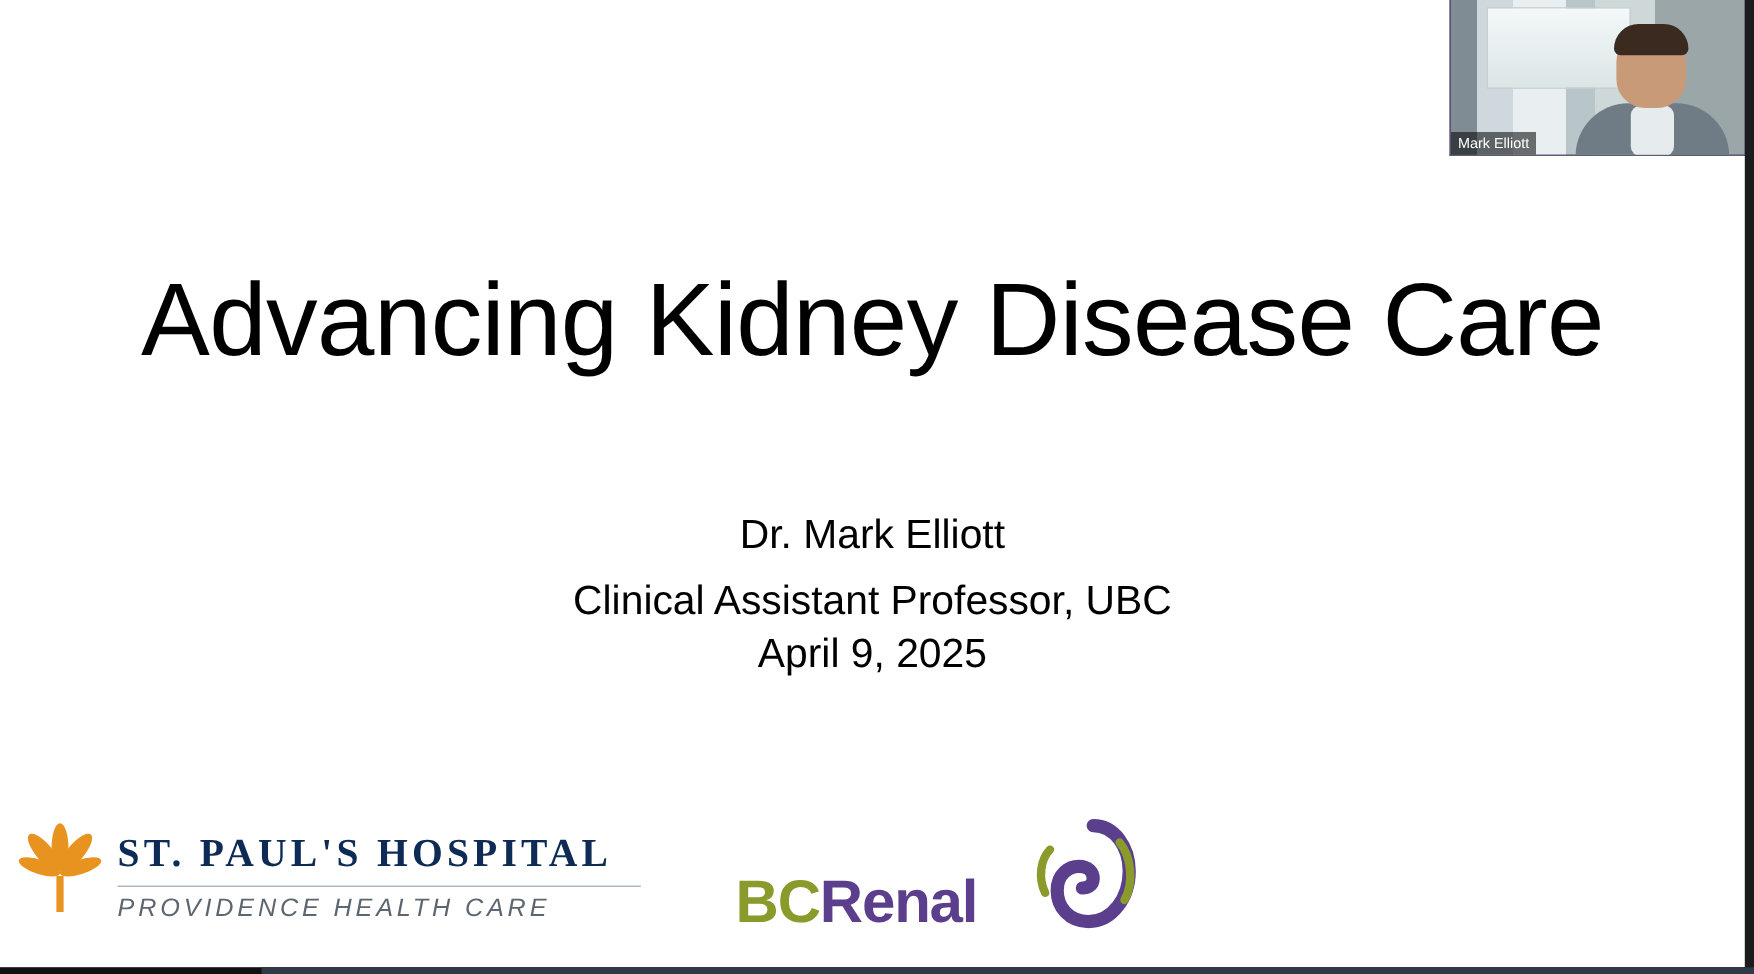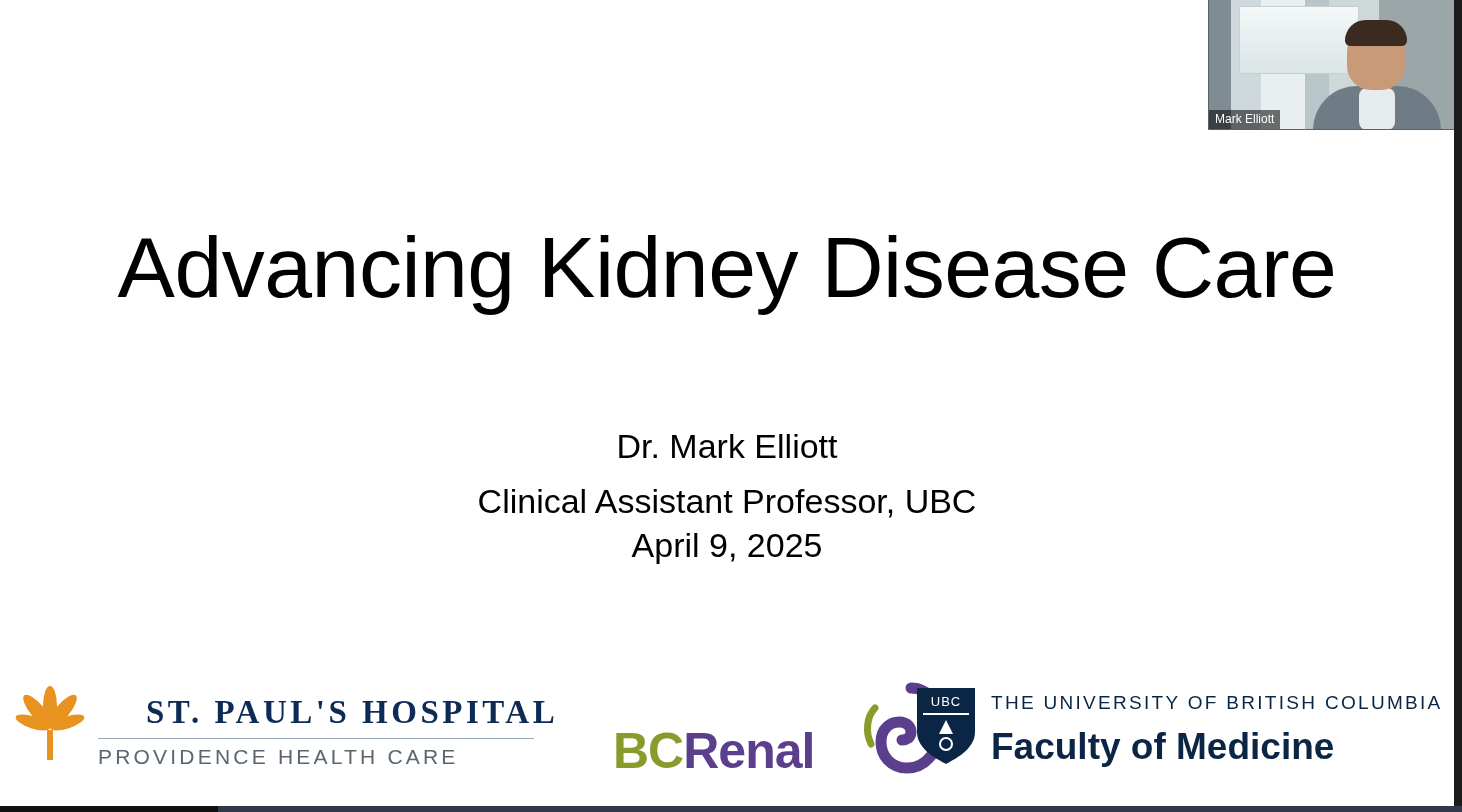--- a/index.html
+++ b/index.html
@@ -114,33 +114,33 @@
     top: 16px;
     width: 448px;
   }
   .sph-line1 {
     font-family: "Liberation Serif", serif;
     font-size: 33px;
     font-weight: bold;
     letter-spacing: 3.5px;
     color: #0d2b54;
     white-space: nowrap;
-    margin-left: 48px;
   }
   .sph-rule {
     margin: 7px 0 6px 0;
     width: 436px;
     height: 1px;
     background: #9aa7b8;
   }
   .sph-line2 {
     font-size: 21px;
     letter-spacing: 3.2px;
     color: #5b6670;
     white-space: nowrap;
+    font-style: italic;
   }
 
   
   .bcrenal {
     position: absolute;
     left: 565px;
     top: 12px;
     width: 330px;
     height: 112px;
     margin-left: 48px;
@@ -317,33 +317,20 @@
         <div class="bcrenal-word">
           <span class="bc-bc">BC</span><span class="bc-renal">Renal</span>
         </div>
         <svg class="bcrenal-mark" viewBox="0 0 110 92">
           <path d="M70 6 C88 6 100 24 100 44 C100 66 86 86 66 86 C50 86 40 74 40 60 C40 46 50 40 58 40 C66 40 70 45 70 50 C70 56 65 58 61 58" fill="none" stroke="#5b3f8c" stroke-width="11" stroke-linecap="round"></path>
           <path d="M34 26 C26 34 24 50 30 62" fill="none" stroke="#8a9a2b" stroke-width="7" stroke-linecap="round"></path>
           <path d="M92 20 C102 32 104 54 96 68" fill="none" stroke="#8a9a2b" stroke-width="7" stroke-linecap="round"></path>
         </svg>
       </div>
 
-      <div class="ubc">
-        <svg class="ubc-crest" viewBox="0 0 62 80">
-          <path d="M2 2 H60 V46 C60 64 38 74 31 78 C24 74 2 64 2 46 Z" fill="#0b2545"></path>
-          <text x="31" y="20" text-anchor="middle" font-family="Liberation Sans, sans-serif" font-size="13" fill="#ffffff" letter-spacing="1">UBC</text>
-          <path d="M8 28 H54" stroke="#ffffff" stroke-width="2"></path>
-          <path d="M31 34 L38 48 H24 Z" fill="#ffffff"></path>
-          <circle cx="31" cy="58" r="6" fill="none" stroke="#ffffff" stroke-width="2"></circle>
-        </svg>
-        <div class="ubc-text">
-          <div class="ubc-line1">THE UNIVERSITY OF BRITISH COLUMBIA</div>
-          <div class="ubc-line2">Faculty of Medicine</div>
-        </div>
-      </div>
 
     </div>
   </div>
 
   <div class="video-tile">
     <div class="vt-bg"></div>
     <div class="vt-window"></div>
     <div class="vt-body"></div>
     <div class="vt-shirt"></div>
     <div class="vt-head"></div>

